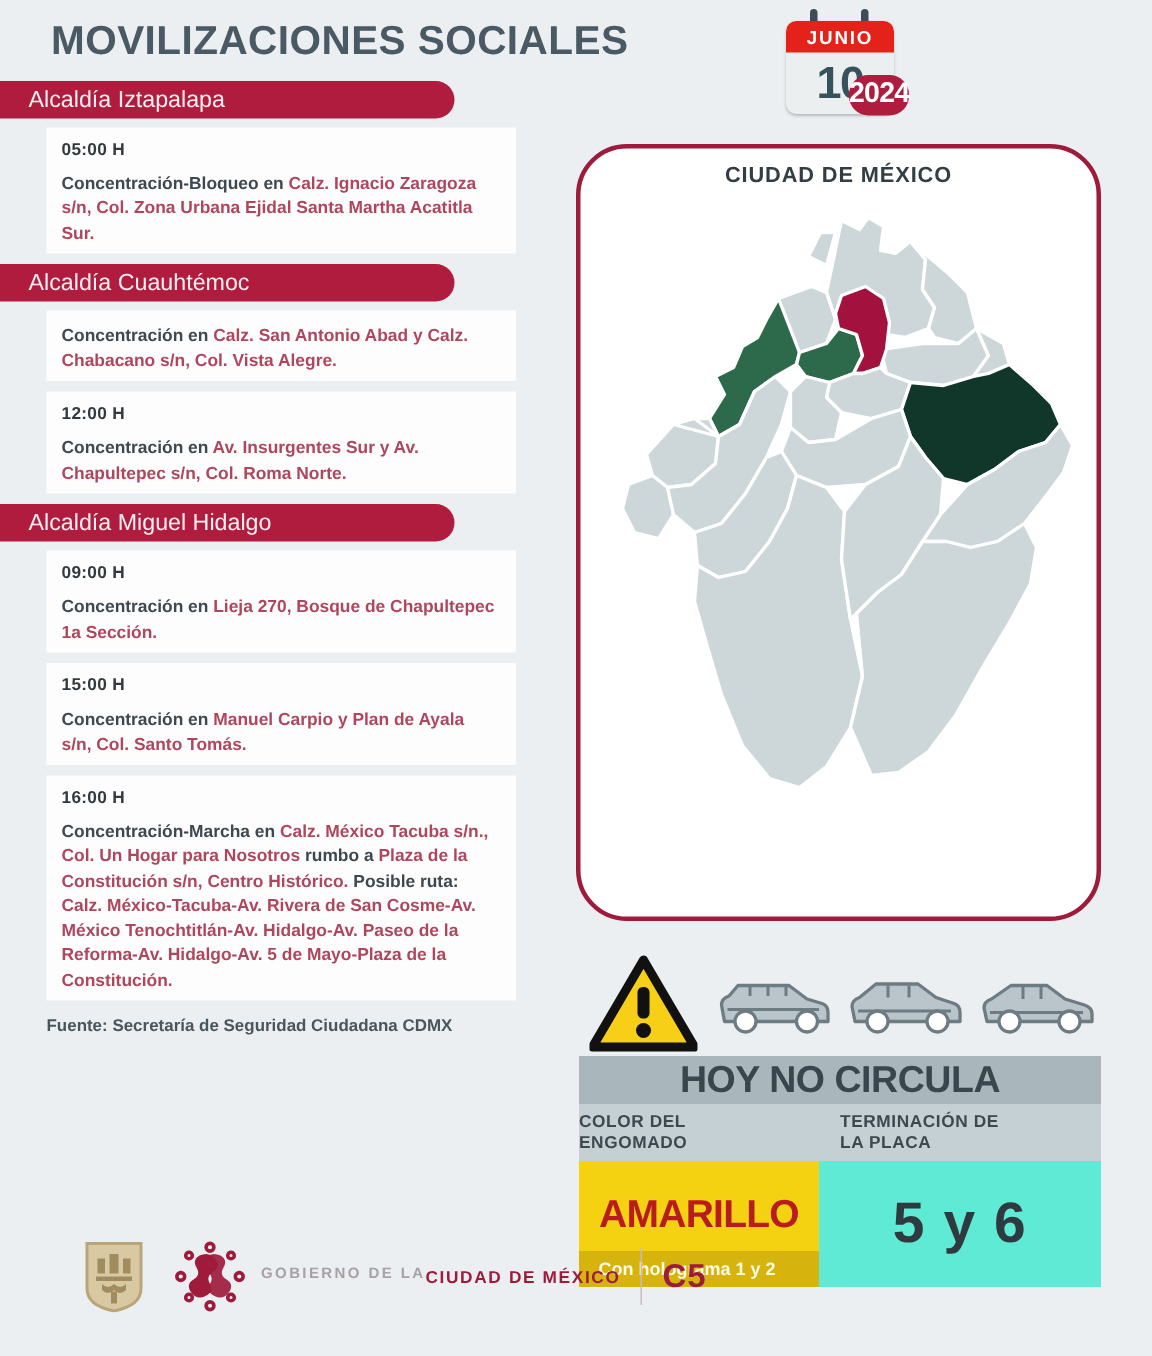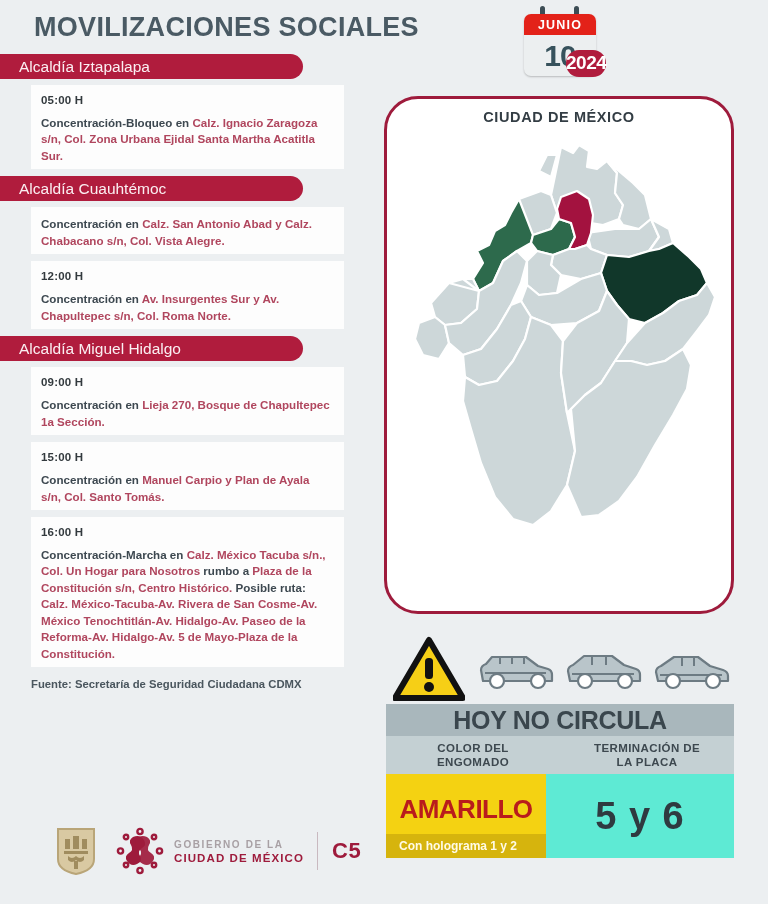--- a/index.html
+++ b/index.html
@@ -171,21 +171,21 @@
   }
   #hnc-subheads {
     position: absolute; left: 2px; top: 102px;
     width: 348px; height: 38px;
     background: #c4d0d3;
     display: flex;
   }
   .hnc-subhead {
     flex: 1;
     display: flex; flex-direction: column;
-    align-items: center; justify-content: center;
+    align-items: flex-start; justify-content: center;
     font-size: 11.5px; font-weight: bold;
     color: #3d484f;
     letter-spacing: 0.4px;
     line-height: 1.25;
     text-align: center;
   }
   #hnc-values {
     position: absolute; left: 2px; top: 140px;
     width: 348px; height: 84px;
     display: flex;
@@ -223,21 +223,21 @@
   
   #footer-logos {
     position: absolute;
     left: 56px; top: 820px;
     height: 62px;
     display: flex; align-items: center;
   }
   #coa-shield { width: 40px; height: 48px; margin-right: 20px; }
   #gobierno-mark { width: 48px; height: 48px; margin-right: 10px; }
   #gobierno-text {
-    display: flex; flex-direction: column;
+    display: flex; 
     justify-content: center;
     color: #9e1b3c;
     margin-right: 13px;
   }
   #gob-line1 { font-size: 10px; letter-spacing: 1.6px; color: #a8a0a4; font-weight: bold; }
   #gob-line2 { font-size: 11.5px; letter-spacing: 1.1px; font-weight: bold; margin-top: 2px; }
   #footer-divider { width: 1px; height: 38px; background: #c9b9c0; margin-right: 14px; }
   #c5-label { font-size: 22px; font-weight: bold; color: #9e1b3c; letter-spacing: 0.5px; }
 </style>
 </head>

